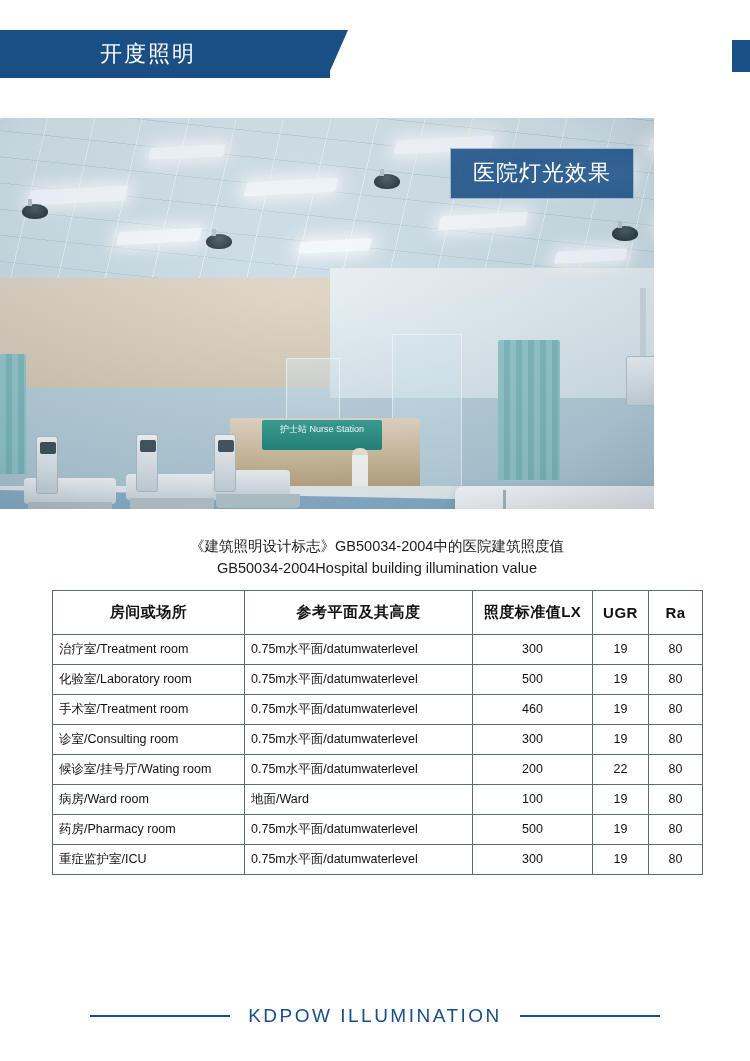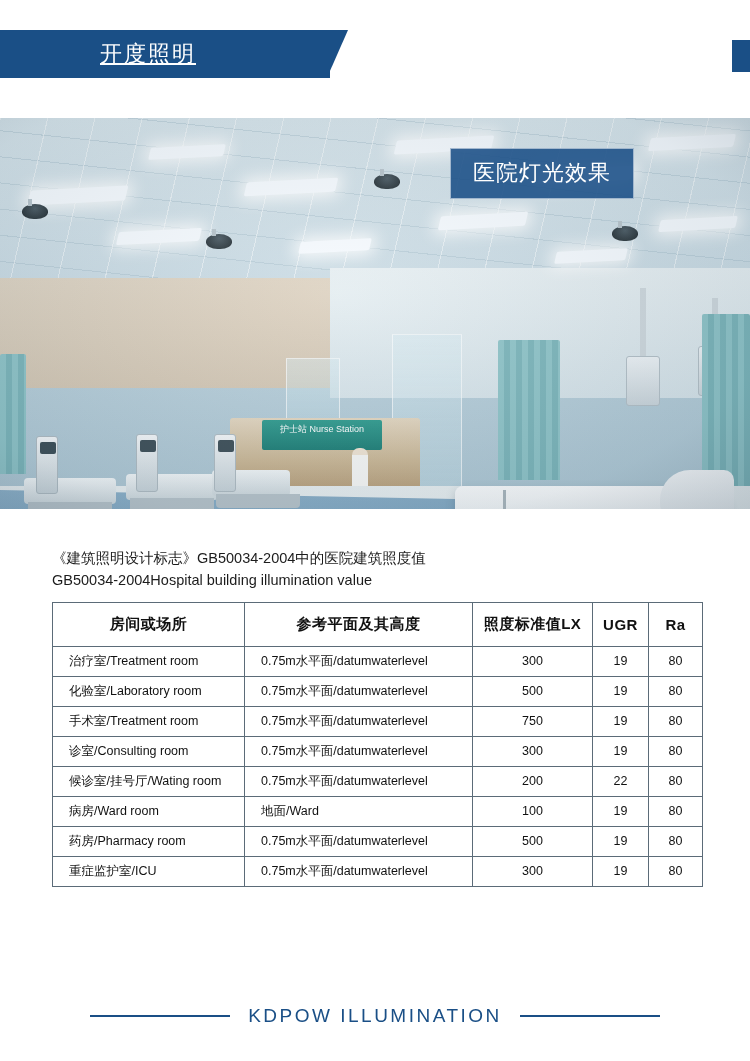--- a/index.html
+++ b/index.html
@@ -38,36 +38,35 @@
   .header-title {
     position: absolute;
     left: 100px;
     top: 30px;
     height: 56px;
     line-height: 48px;
     color: #ffffff;
     font-size: 22px;
     letter-spacing: 2px;
     font-weight: normal;
-    text-decoration: underline;
   }
   .header-right-tab {
     position: absolute;
     right: 0;
     top: 40px;
     width: 18px;
     height: 32px;
     background: #1a4f86;
   }
 
   
   .hero {
     position: relative;
-    margin: 26px 0 12px 0;
-    width: 750px;
+    margin: 26px 0 0 0;
+    width: 654px;
     height: 391px;
     overflow: hidden;
     background: linear-gradient(180deg, #cfdfe7 0%, #bcd2dd 40%, #aec7d4 100%);
   }
   
   .hero .ceiling {
     position: absolute; left: 0; top: 0; width: 750px; height: 170px;
     background: linear-gradient(180deg, #d9e6ec 0%, #cadbe4 100%);
   }
   .hero .ceiling-grid {
@@ -212,20 +211,21 @@
 
   
   .content {
     padding: 26px 48px 0 52px;
   }
   .caption-line {
     font-size: 14.5px;
     color: #1c1c1c;
     line-height: 1.55;
     font-family: "Liberation Sans", sans-serif;
+    text-align: center;
   }
   table.illum {
     margin-top: 10px;
     border-collapse: collapse;
     width: 650px;
     table-layout: fixed;
   }
   table.illum th, table.illum td {
     border: 1px solid #5b6b78;
     color: #111111;
@@ -233,21 +233,21 @@
   }
   table.illum th {
     font-size: 15px;
     font-weight: bold;
     padding: 12px 4px;
     text-align: center;
     letter-spacing: .5px;
   }
   table.illum td {
     font-size: 12.5px;
-    padding: 6px 16px;
+    padding: 6px 6px;
     height: 27px;
   }
   td.c-room { text-align: left; padding-left: 6px; }
   td.c-plane { text-align: left; padding-left: 6px; }
   td.c-num, td.c-ugr, td.c-ra { text-align: center; }
   col.w-room  { width: 192px; }
   col.w-plane { width: 228px; }
   col.w-num   { width: 120px; }
   col.w-ugr   { width: 56px; }
   col.w-ra    { width: 54px; }
@@ -375,21 +375,21 @@
       <tr>
         <td class="c-room">化验室/Laboratory room</td>
         <td class="c-plane">0.75m水平面/datumwaterlevel</td>
         <td class="c-num">500</td>
         <td class="c-ugr">19</td>
         <td class="c-ra">80</td>
       </tr>
       <tr>
         <td class="c-room">手术室/Treatment room</td>
         <td class="c-plane">0.75m水平面/datumwaterlevel</td>
-        <td class="c-num">750</td>
+        <td class="c-num">460</td>
         <td class="c-ugr">19</td>
         <td class="c-ra">80</td>
       </tr>
       <tr>
         <td class="c-room">诊室/Consulting room</td>
         <td class="c-plane">0.75m水平面/datumwaterlevel</td>
         <td class="c-num">300</td>
         <td class="c-ugr">19</td>
         <td class="c-ra">80</td>
       </tr>

